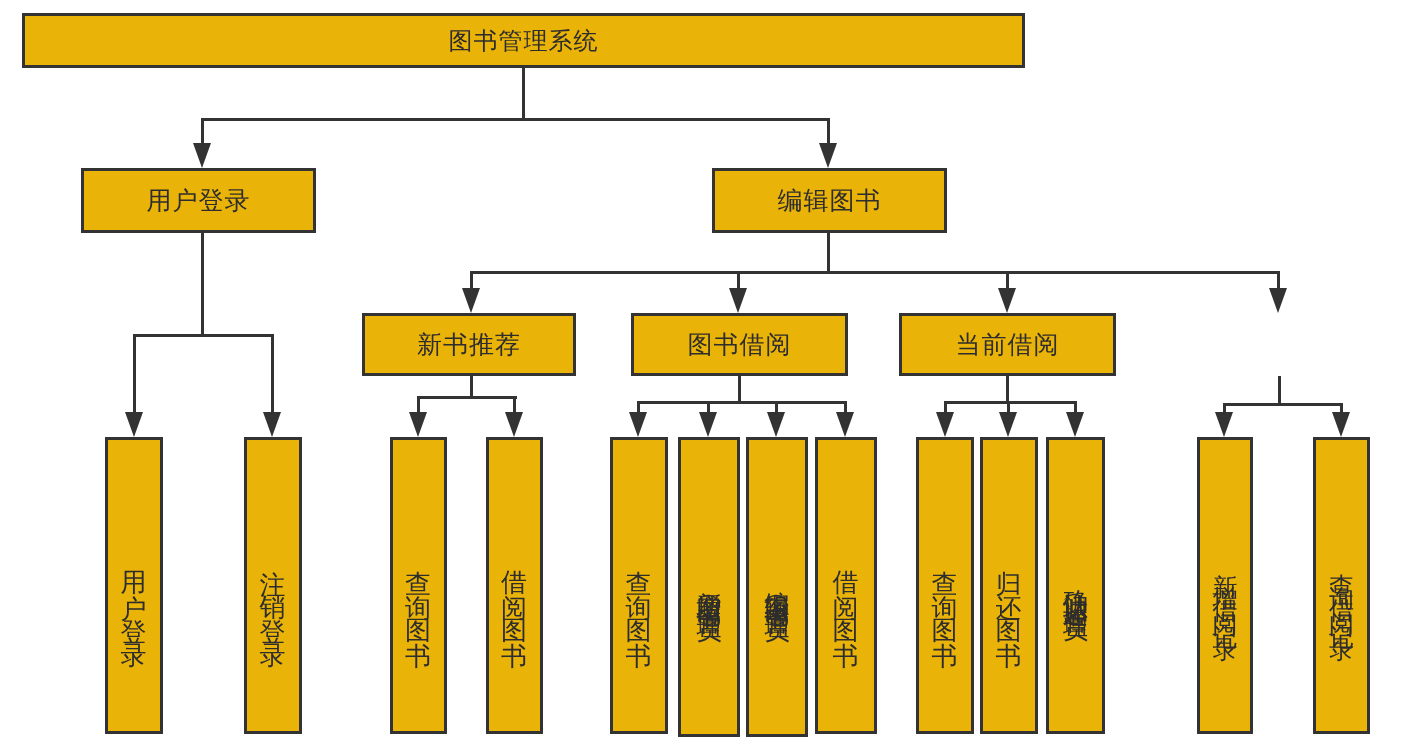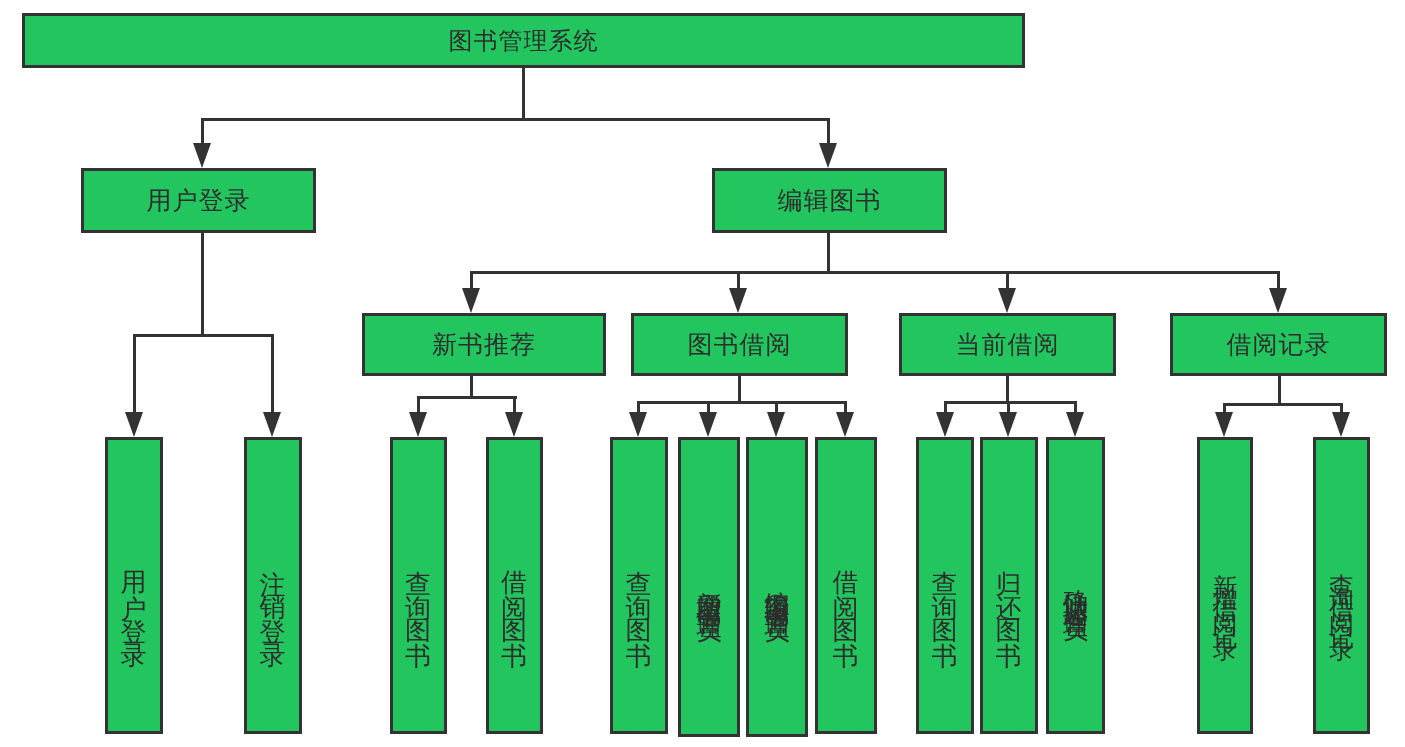--- a/index.html
+++ b/index.html
@@ -2,21 +2,21 @@
 <html style="--color-line: #333333; --color-text: #2d2d2d; --color-watermark: #b3b3b3;"><head>
 <meta charset="utf-8">
 <style>
   html,body{margin:0;padding:0;background:#ffffff;}
   #stage{
     position:relative;width:1405px;height:747px;background:#ffffff;overflow:hidden;
     font-family:"Liberation Sans","DejaVu Sans",sans-serif;
     color:var(--color-text,#2d2d2d);
   }
   .box{
-    position:absolute;background:#22c55e;border:3px solid var(--color-line,#333333);
+    position:absolute;background:#eab308;border:3px solid var(--color-line,#333333);
     box-sizing:border-box;display:flex;align-items:center;justify-content:center;
   }
   .hlabel{font-size:25px;letter-spacing:1px;color:var(--color-text,#2d2d2d);white-space:nowrap;}
   .root-label{font-size:24px;}
   .vtext{
     writing-mode:vertical-rl;text-orientation:mixed;
     color:var(--color-text,#2d2d2d);line-height:1;
   }
   .ls4{font-size:26px;letter-spacing:24px;padding-top:24px;}
   .ls6{font-size:25px;letter-spacing:13px;padding-top:13px;}
@@ -41,31 +41,28 @@
     <span class="hlabel root-label">图书管理系统</span>
   </div>
 
   <div class="box" style="left:81px;top:168px;width:235px;height:65px">
     <span class="hlabel">用户登录</span>
   </div>
   <div class="box" style="left:712px;top:168px;width:235px;height:65px">
     <span class="hlabel">编辑图书</span>
   </div>
 
-  <div class="box" style="left:362px;top:313px;width:244px;height:63px">
+  <div class="box" style="left:362px;top:313px;width:214px;height:63px">
     <span class="hlabel">新书推荐</span>
   </div>
   <div class="box" style="left:631px;top:313px;width:217px;height:63px">
     <span class="hlabel">图书借阅</span>
   </div>
   <div class="box" style="left:899px;top:313px;width:217px;height:63px">
     <span class="hlabel">当前借阅</span>
-  </div>
-  <div class="box" style="left:1170px;top:313px;width:217px;height:63px">
-    <span class="hlabel">借阅记录</span>
   </div>
 
   <div class="box" style="left:105px;top:437px;width:58px;height:297px">
     <span class="vtext ls4">用户登录</span>
   </div>
   <div class="box" style="left:244px;top:437px;width:58px;height:297px">
     <span class="vtext ls4">注销登录</span>
   </div>
 
   <div class="box" style="left:390px;top:437px;width:57px;height:297px">

